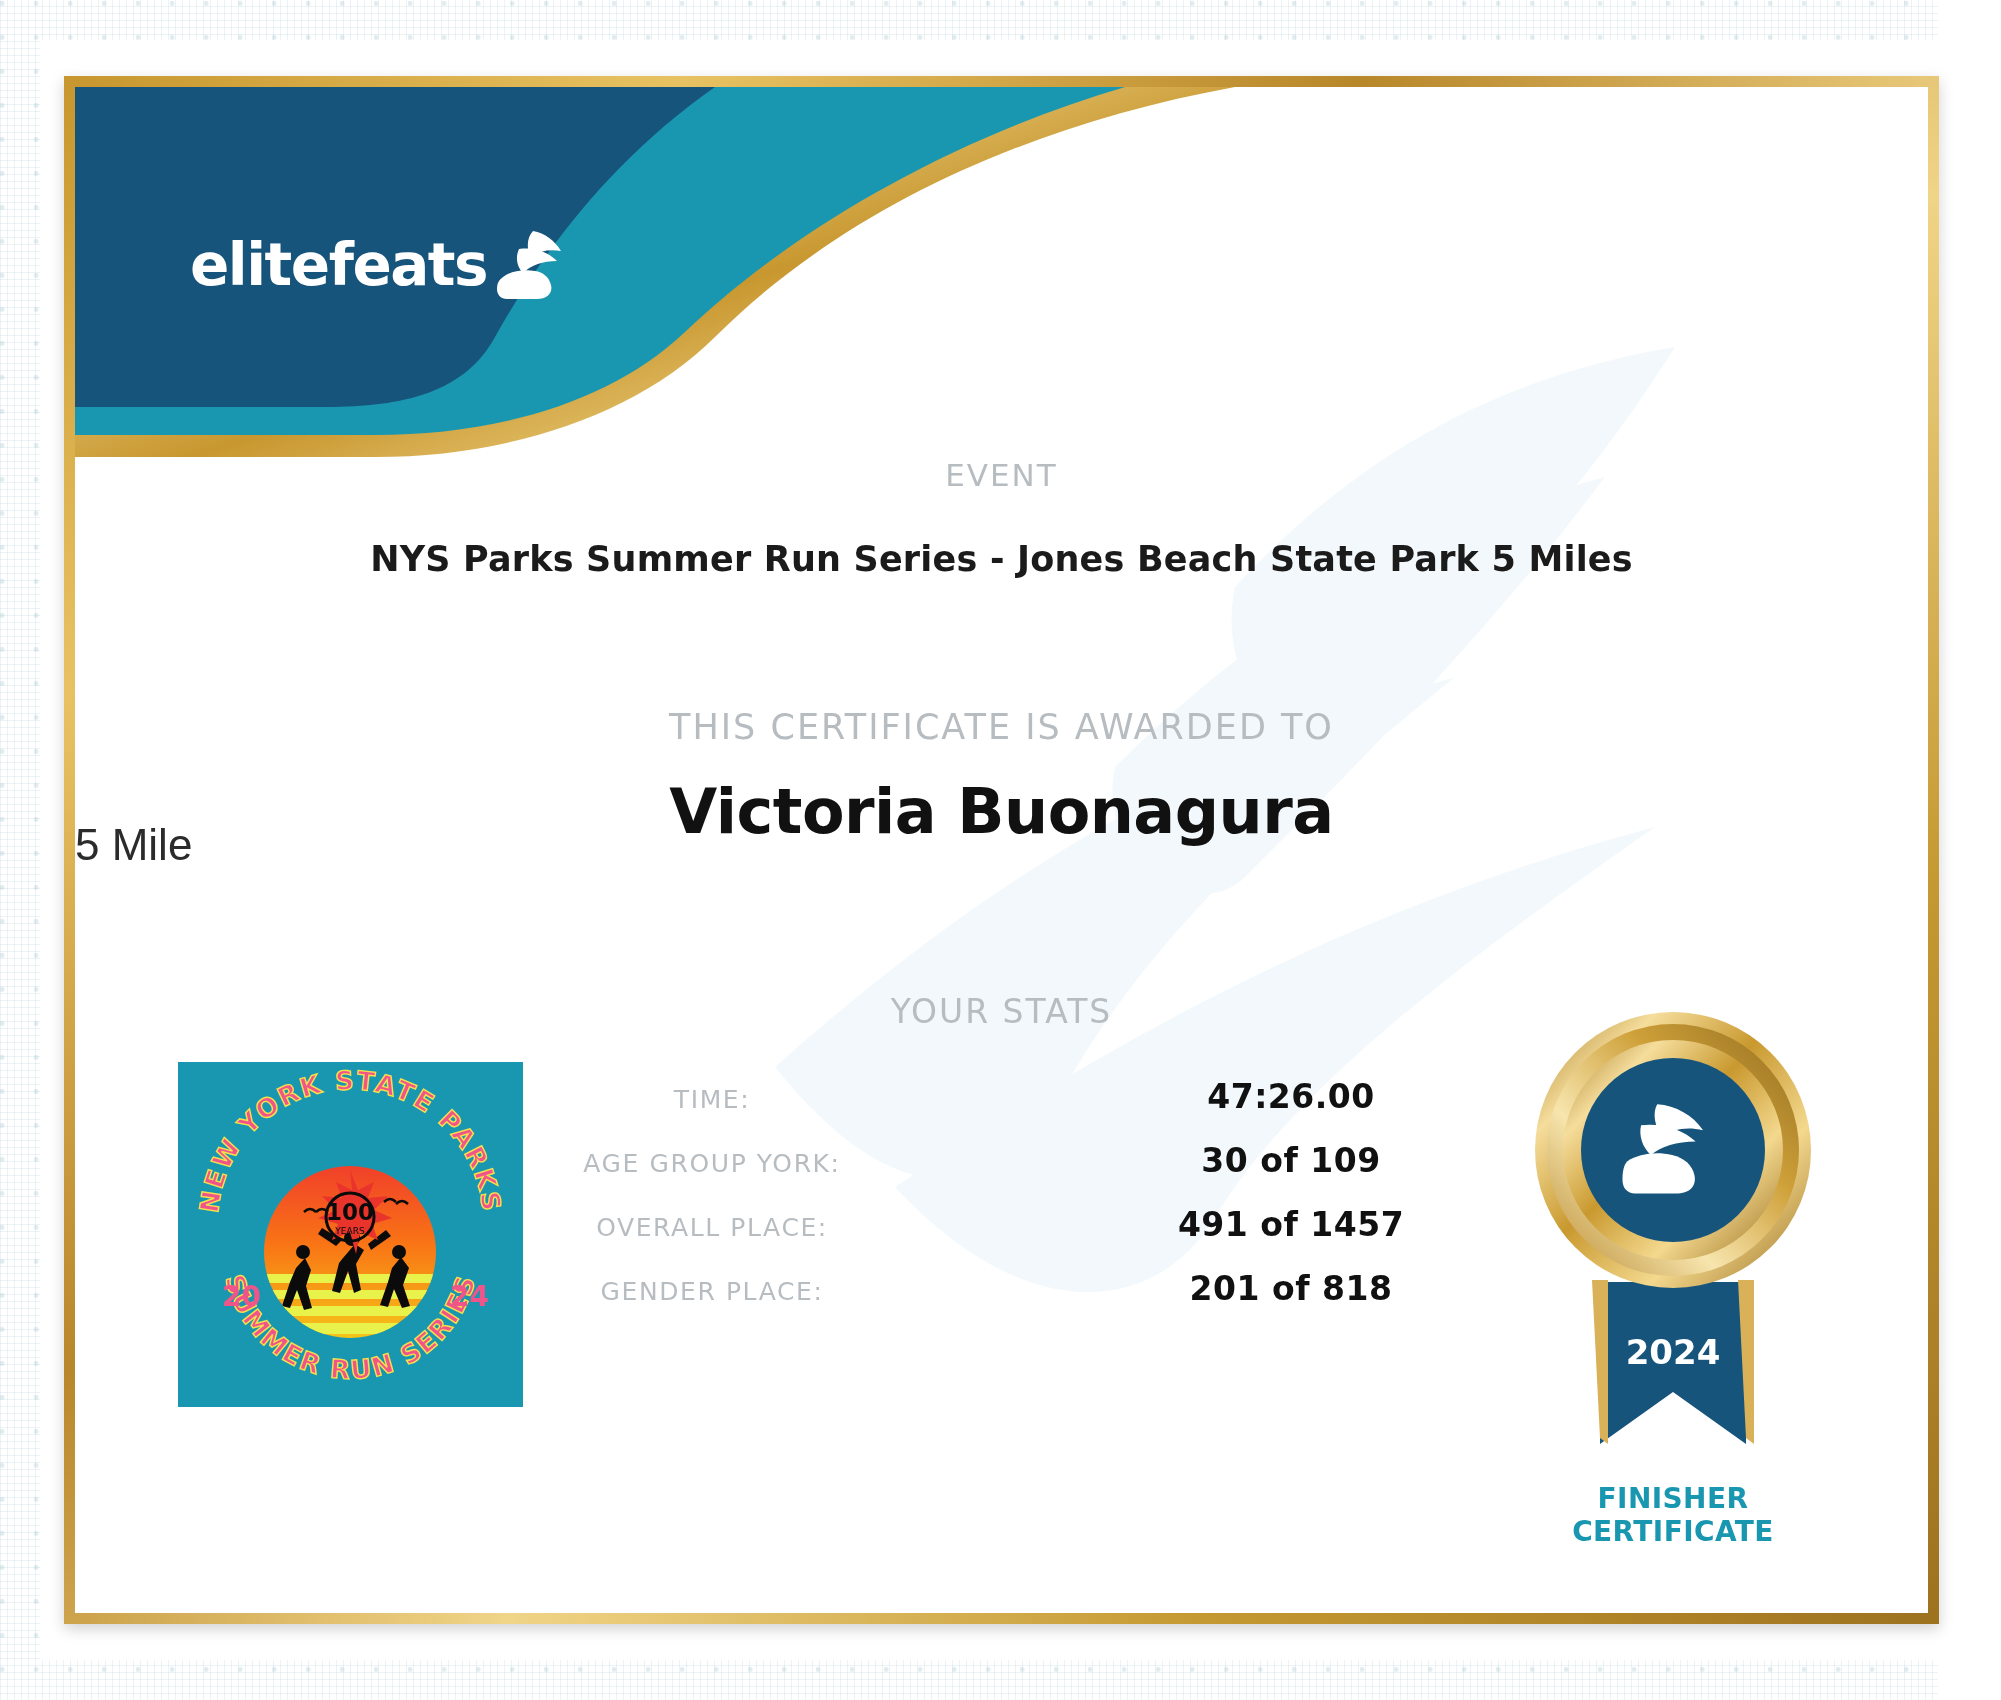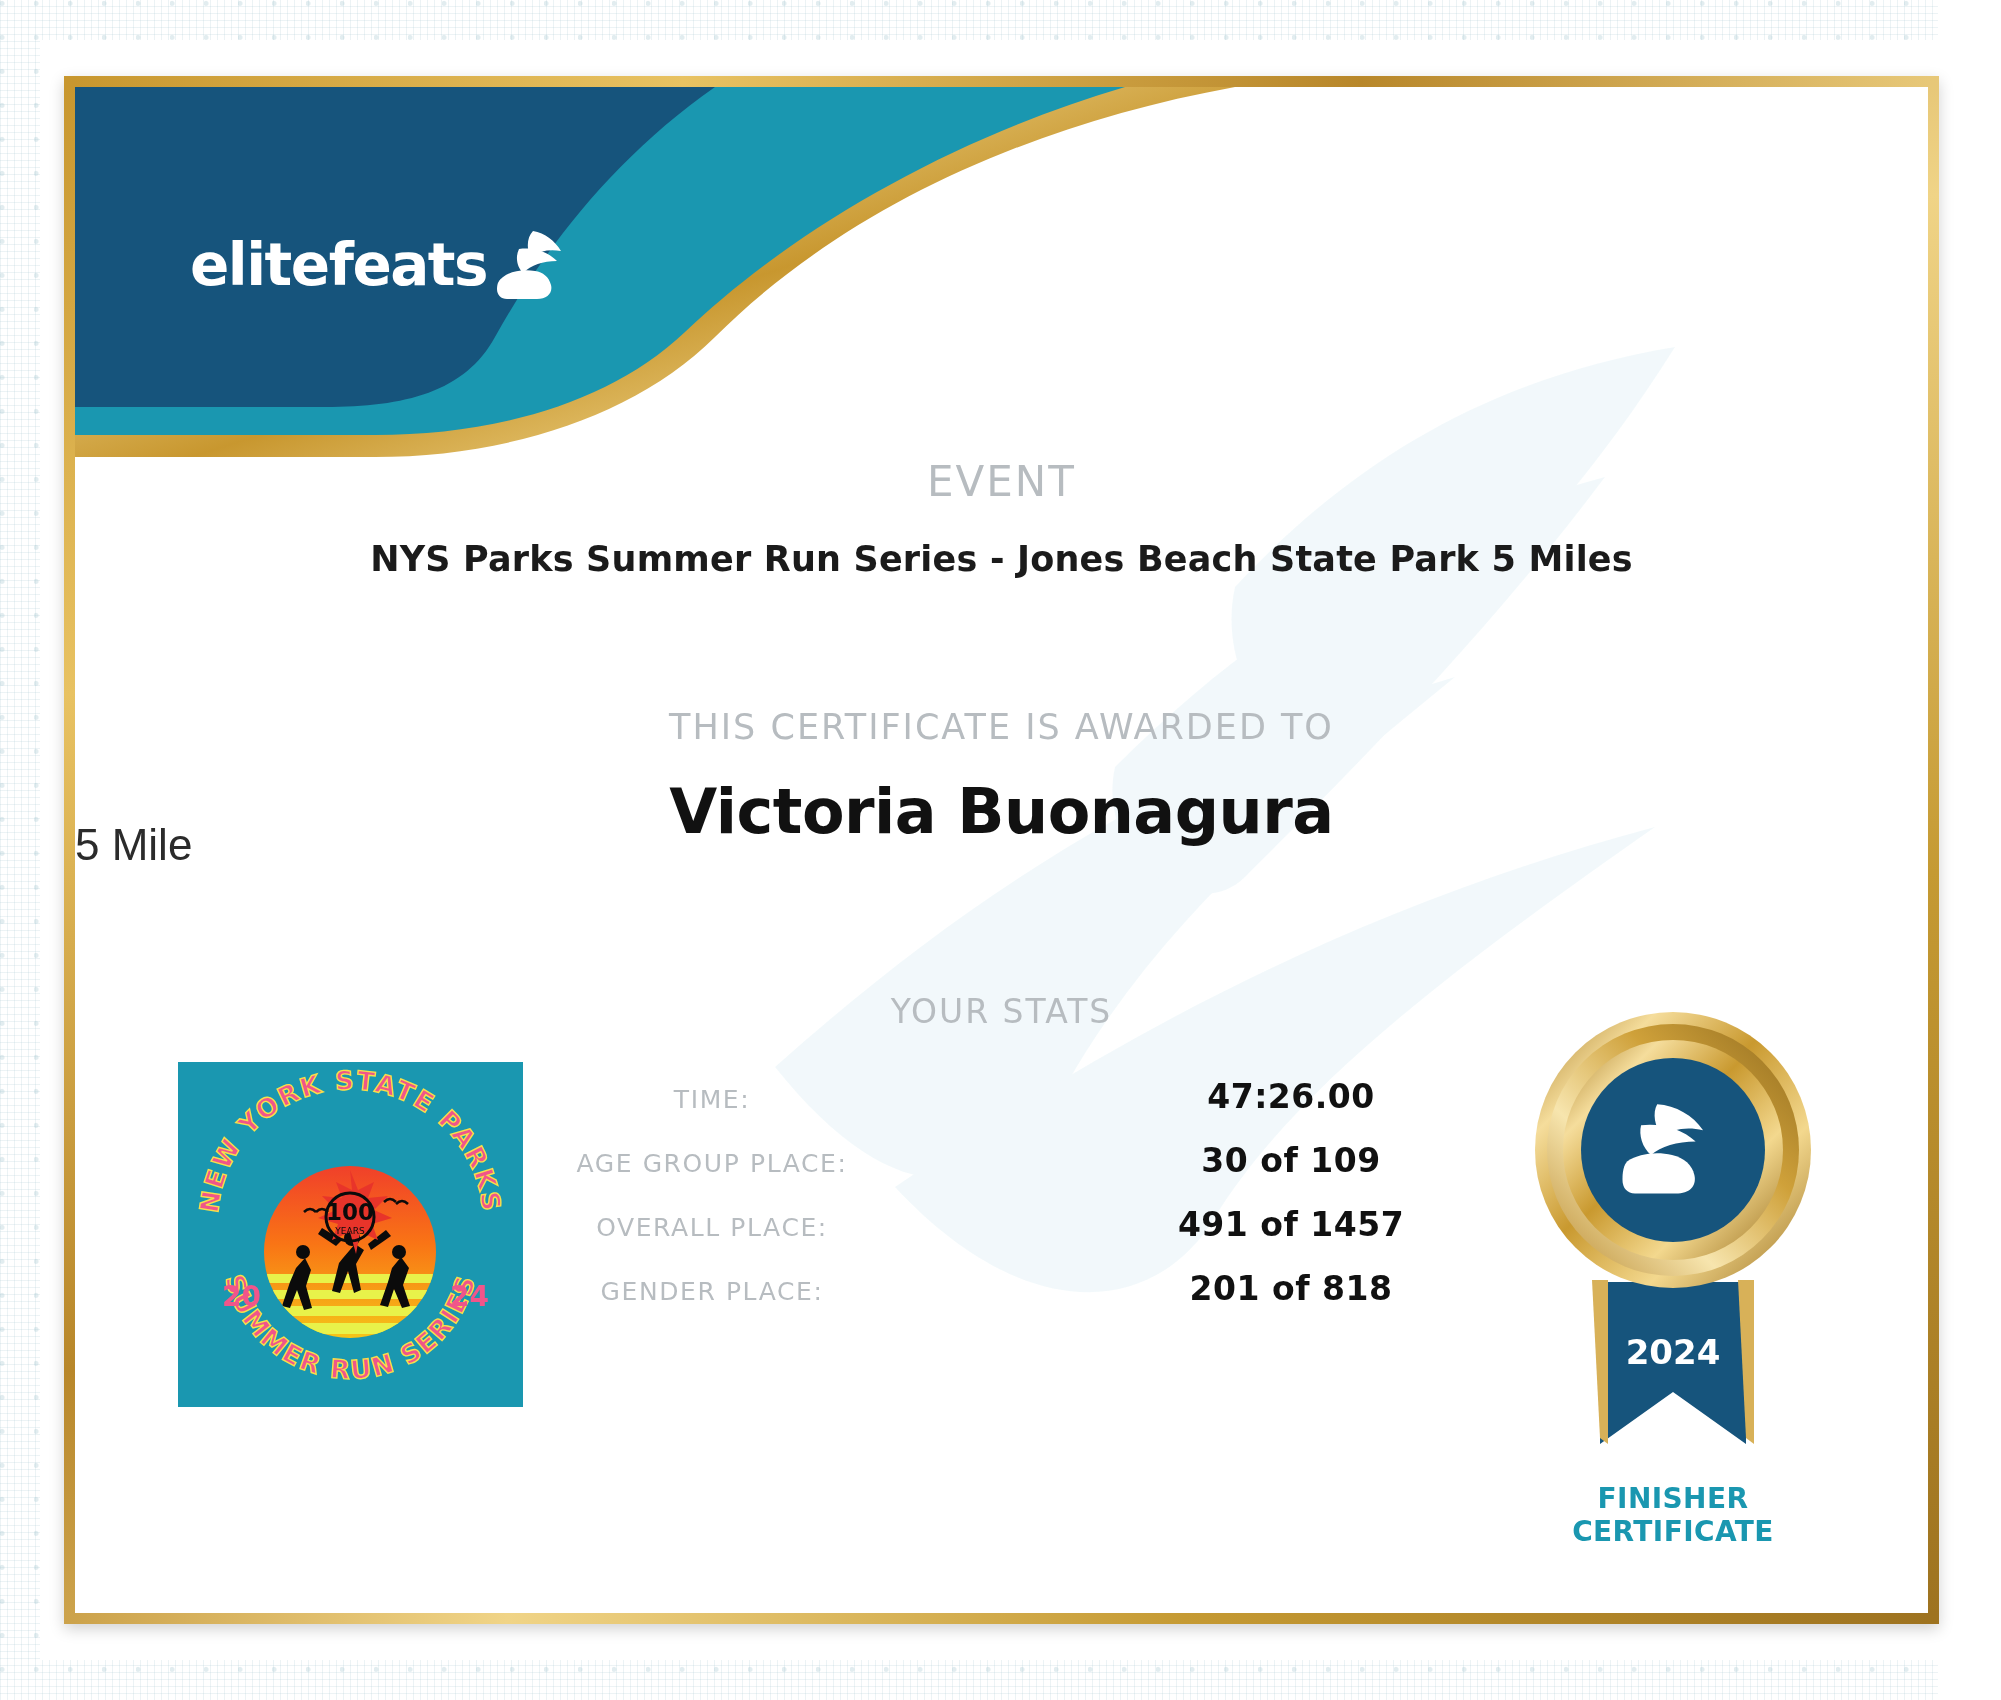--- a/index.html
+++ b/index.html
@@ -88,21 +88,21 @@
   .label-grey {
     color: #b7bcc0;
     letter-spacing: 2px;
     text-align: center;
     font-weight: 500;
   }
   #event-label {
     position: absolute;
     left: 0; right: 0;
     top: 370px;
-    font-size: 42px;
+    font-size: 31px;
   }
   #event-name {
     position: absolute;
     left: 0; right: 0;
     top: 452px;
     text-align: center;
     color: #1b1b1b;
     font-size: 35px;
     font-weight: 700;
     letter-spacing: 0.2px;
@@ -255,21 +255,21 @@
     <div id="recipient-distance">5 Mile</div>
 
     <div id="stats-label" class="label-grey">YOUR STATS</div>
 
     <div id="stats-list">
       <div class="stat-row">
         <div class="stat-key">TIME:</div>
         <div class="stat-val">47:26.00</div>
       </div>
       <div class="stat-row">
-        <div class="stat-key">AGE GROUP PLACE:</div>
+        <div class="stat-key">AGE GROUP YORK:</div>
         <div class="stat-val">30 of 109</div>
       </div>
       <div class="stat-row">
         <div class="stat-key">OVERALL PLACE:</div>
         <div class="stat-val">491 of 1457</div>
       </div>
       <div class="stat-row">
         <div class="stat-key">GENDER PLACE:</div>
         <div class="stat-val">201 of 818</div>
       </div>

